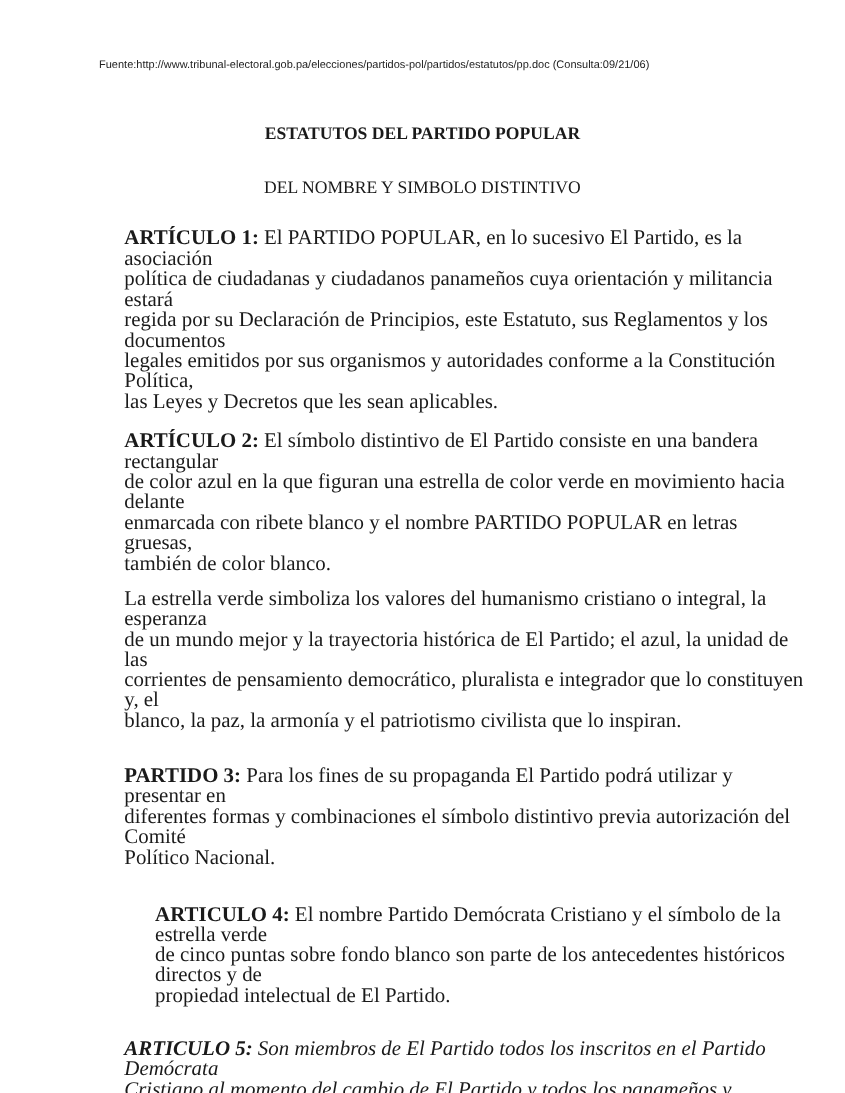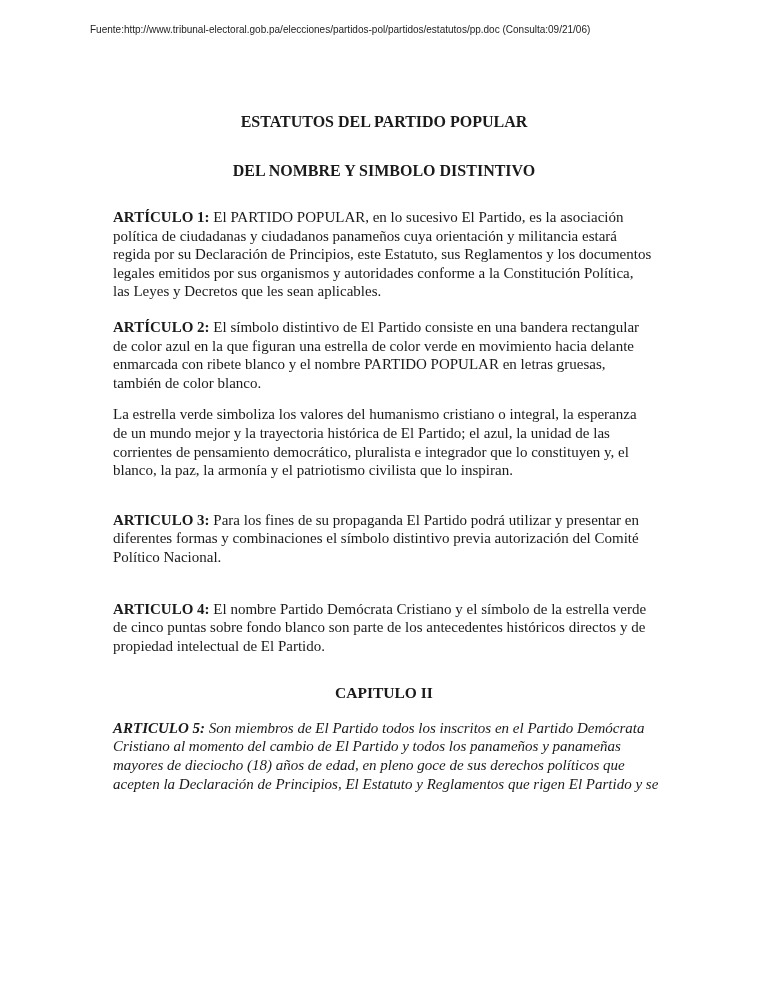--- a/index.html
+++ b/index.html
@@ -8,56 +8,56 @@
     width: 768px;
     height: 994px;
     background: #ffffff;
     color: #1a1a1a;
     overflow: hidden;
     font-family: "Liberation Serif", serif;
   }
   .source {
     position: absolute;
     left: 90px;
-    top: 24px;
+    top: 54px;
     font-family: "Liberation Sans", sans-serif;
     font-size: 10px;
     line-height: 12px;
     color: #222222;
     white-space: nowrap;
   }
   .doc { padding-top: 112px; }
   .doc-title {
     text-align: center;
     font-weight: bold;
     font-size: 16px;
     line-height: 19px;
   }
   .section-heading {
     text-align: center;
-    font-weight: bold;
+    font-weight: normal;
     font-size: 16px;
     line-height: 19px;
     margin-top: 30px;
   }
   .content {
     margin-left: 113px;
     width: 620px;
-    font-size: 15px;
+    font-size: 19px;
     line-height: 18.6px;
   }
   .para { margin: 0; }
   .plabel { font-weight: bold; }
   .ptext { white-space: pre-line; }
   .p1 { margin-top: 28px; }
   .p2 { margin-top: 16px; }
   .p3 { margin-top: 17px; }
   .p4 { margin-top: 13px; }
   .p5 { margin-top: 31px; }
-  .p6 { margin-top: 33px; }
+  .p6 { margin-top: 33px; margin-left: 28px; }
   .chapter {
     text-align: center;
     font-weight: bold;
     font-size: 15.5px;
     line-height: 18.5px;
     margin-top: 29px;
   }
   .p7 { margin-top: 16px; font-style: italic; }
 </style>
 </head>
@@ -85,32 +85,31 @@
       <p class="para p3"><b class="plabel">ARTÍCULO 2:</b> <span class="ptext">El símbolo distintivo de El Partido consiste en una bandera rectangular
 de color azul en la que figuran una estrella de color verde en movimiento hacia delante
 enmarcada con ribete blanco y el nombre PARTIDO POPULAR en letras gruesas,
 también de color blanco.</span></p>
 
       <p class="para p4"><span class="ptext">La estrella verde simboliza los valores del humanismo cristiano o integral, la esperanza
 de un mundo mejor y la trayectoria histórica de El Partido; el azul, la unidad de las
 corrientes de pensamiento democrático, pluralista e integrador que lo constituyen y, el
 blanco, la paz, la armonía y el patriotismo civilista que lo inspiran.</span></p>
 
-      <p class="para p5"><b class="plabel">ARTICULO 3:</b> <span class="ptext">Para los fines de su propaganda El Partido podrá utilizar y presentar en
+      <p class="para p5"><b class="plabel">PARTIDO 3:</b> <span class="ptext">Para los fines de su propaganda El Partido podrá utilizar y presentar en
 diferentes formas y combinaciones el símbolo distintivo previa autorización del Comité
 Político Nacional.</span></p>
 
       <p class="para p6"><b class="plabel">ARTICULO 4:</b> <span class="ptext">El nombre Partido Demócrata Cristiano y el símbolo de la estrella verde
 de cinco puntas sobre fondo blanco son parte de los antecedentes históricos directos y de
 propiedad intelectual de El Partido.</span></p>
 
     </div>
 
     <div class="chapter">
-      <div>CAPITULO II</div>
     </div>
 
     <div class="content">
 
       <p class="para p7"><b class="plabel">ARTICULO 5:</b> <span class="ptext">Son miembros de El Partido todos los inscritos en el Partido Demócrata
 Cristiano al momento del cambio de El Partido y todos los panameños y panameñas
 mayores de dieciocho (18) años de edad, en pleno goce de sus derechos políticos que
 acepten la Declaración de Principios, El Estatuto y Reglamentos que rigen El Partido y se</span></p>
 
     </div>

